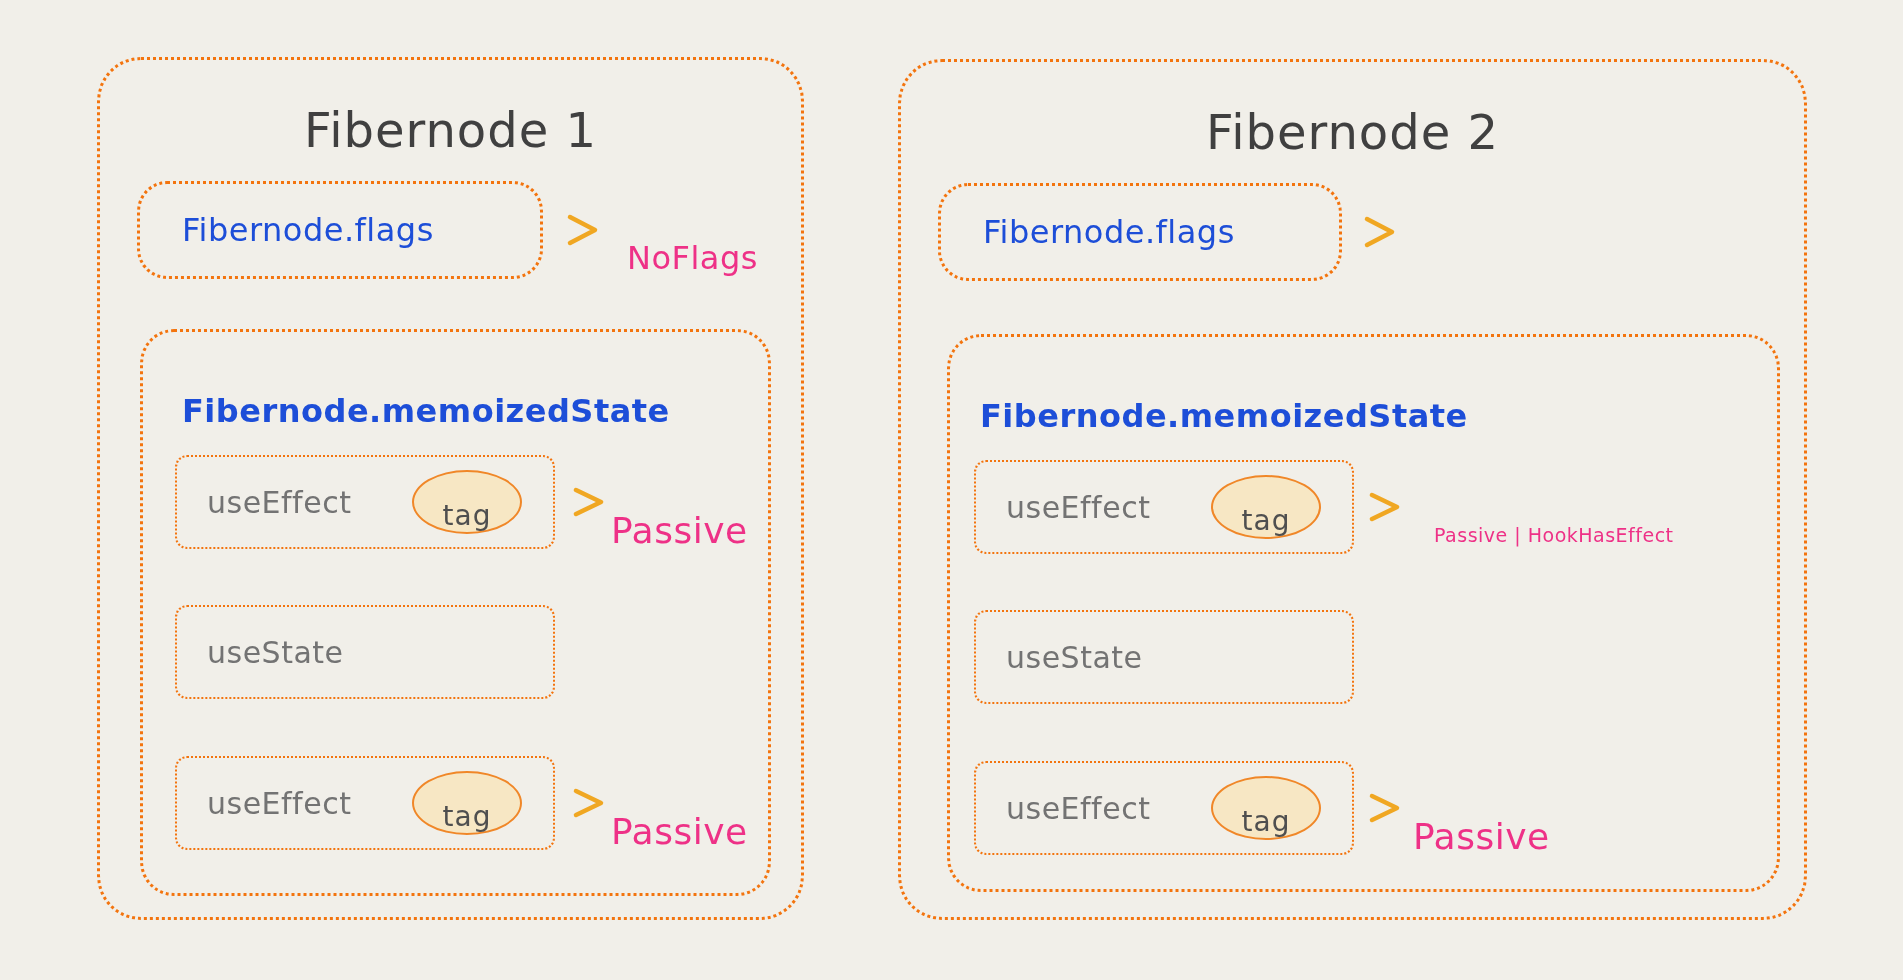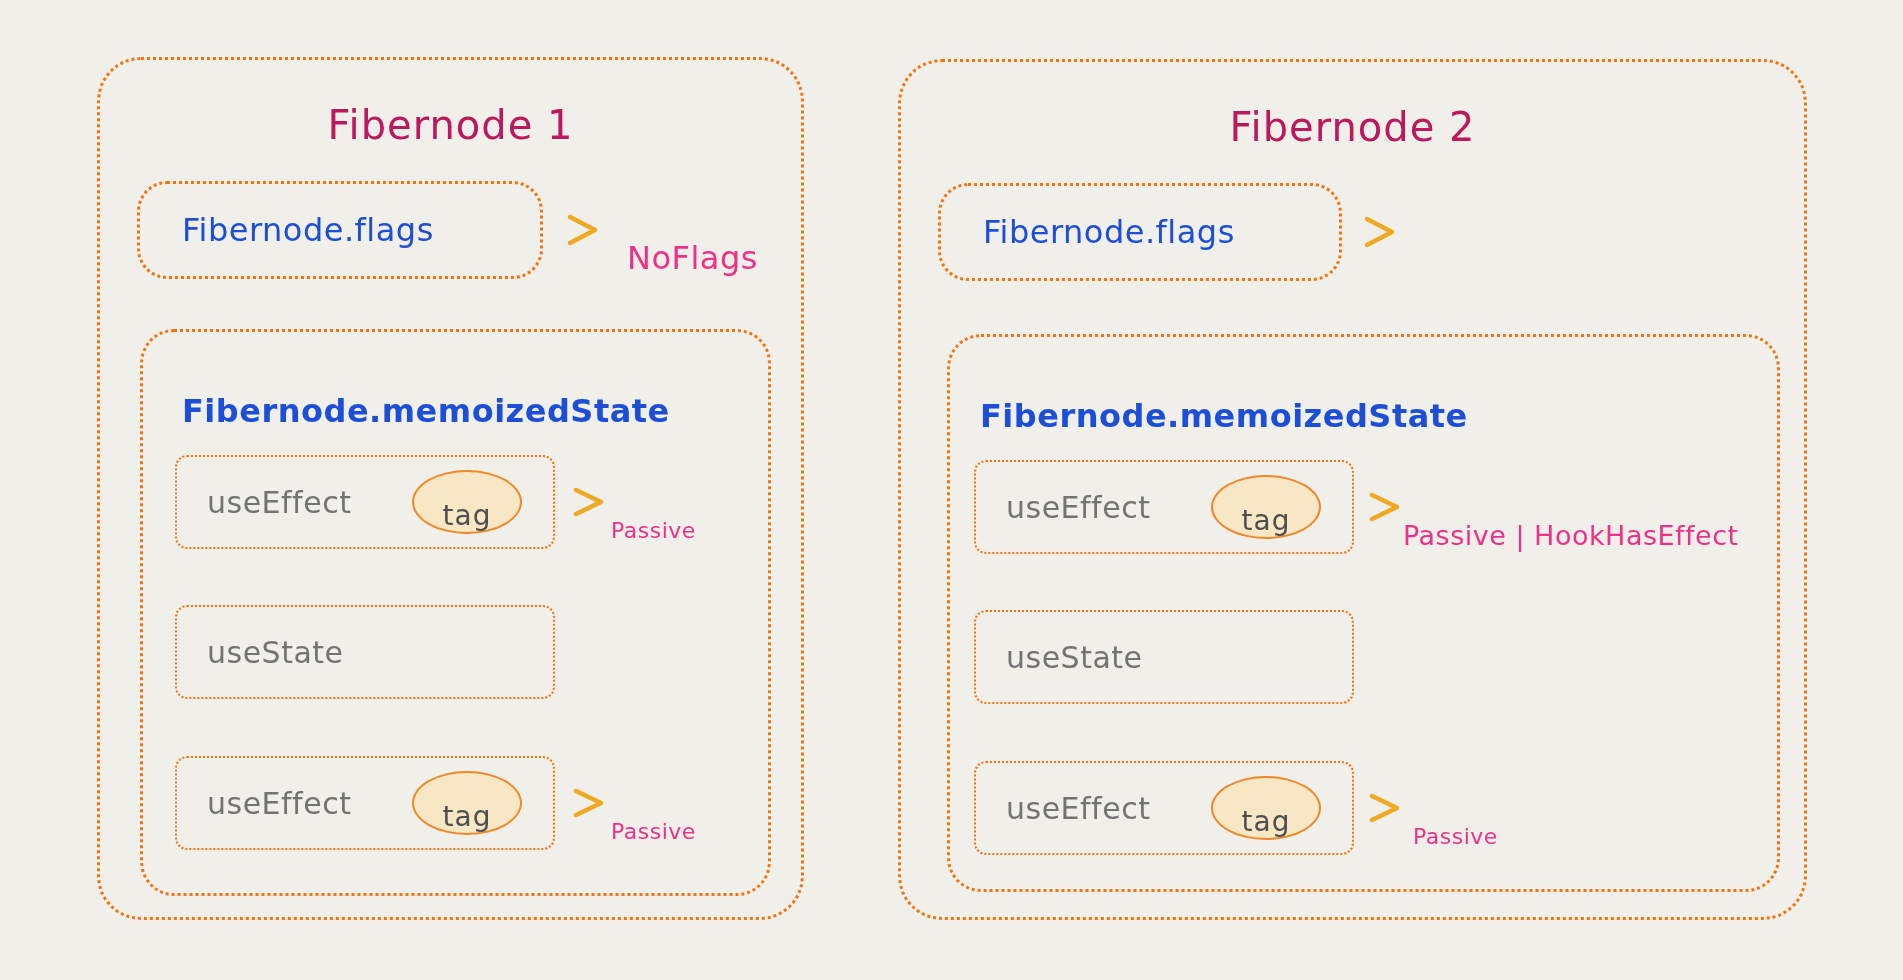--- a/index.html
+++ b/index.html
@@ -17,22 +17,22 @@
     border:3px dotted #f3740e;
     border-radius:44px;
     box-sizing:border-box;
   }
   .panel.p1{left:97px;top:57px;width:707px;height:863px;}
   .panel.p2{left:898px;top:59px;width:909px;height:861px;}
 
   .title{
     position:absolute;top:42px;left:0;width:100%;
     text-align:center;
-    font-size:40px;letter-spacing:1px;
-    color:#be185d;
+    font-size:48px;letter-spacing:1px;
+    color:#404040;
   }
 
   
   .flags-row{position:absolute;left:0;right:0;top:121px;height:98px;}
   .flags-box{
     position:absolute;left:37px;top:0;height:98px;
     border:3px dotted #f3740e;border-radius:30px;
     box-sizing:border-box;
   }
   .p1 .flags-box{width:406px;}
@@ -85,23 +85,23 @@
     width:106px;height:60px;
     background:#f7e7c4;
     border:2px solid #f08728;border-radius:50%;
     display:flex;align-items:flex-end;justify-content:center;
     z-index:1;
   }
   .tag-text{color:#4f4f4f;font-size:28px;letter-spacing:1px;}
   .hook-row .arrow{width:92px;}
   .p1 .hook-row .arrow{left:373px;}
   .p2 .hook-row .arrow{left:362px;}
-  .hook-row .value{font-size:22px;}
+  .hook-row .value{font-size:36px;}
   .p1 .hook-row .value{left:468px;}
-  .p2 .hook-row.row1 .value{left:453px;font-size:27px;}
+  .p2 .hook-row.row1 .value{left:484px;font-size:19px;}
   .p2 .hook-row.row3 .value{left:463px;}
 </style>
 </head>
 <body>
 
 <svg width="0" height="0" style="position:absolute">
   <defs>
     <linearGradient id="arrowGrad" x1="0" y1="0" x2="1" y2="0">
       <stop offset="0" stop-color="#f7d993"></stop>
       <stop offset="0.5" stop-color="#f2af2c"></stop>

